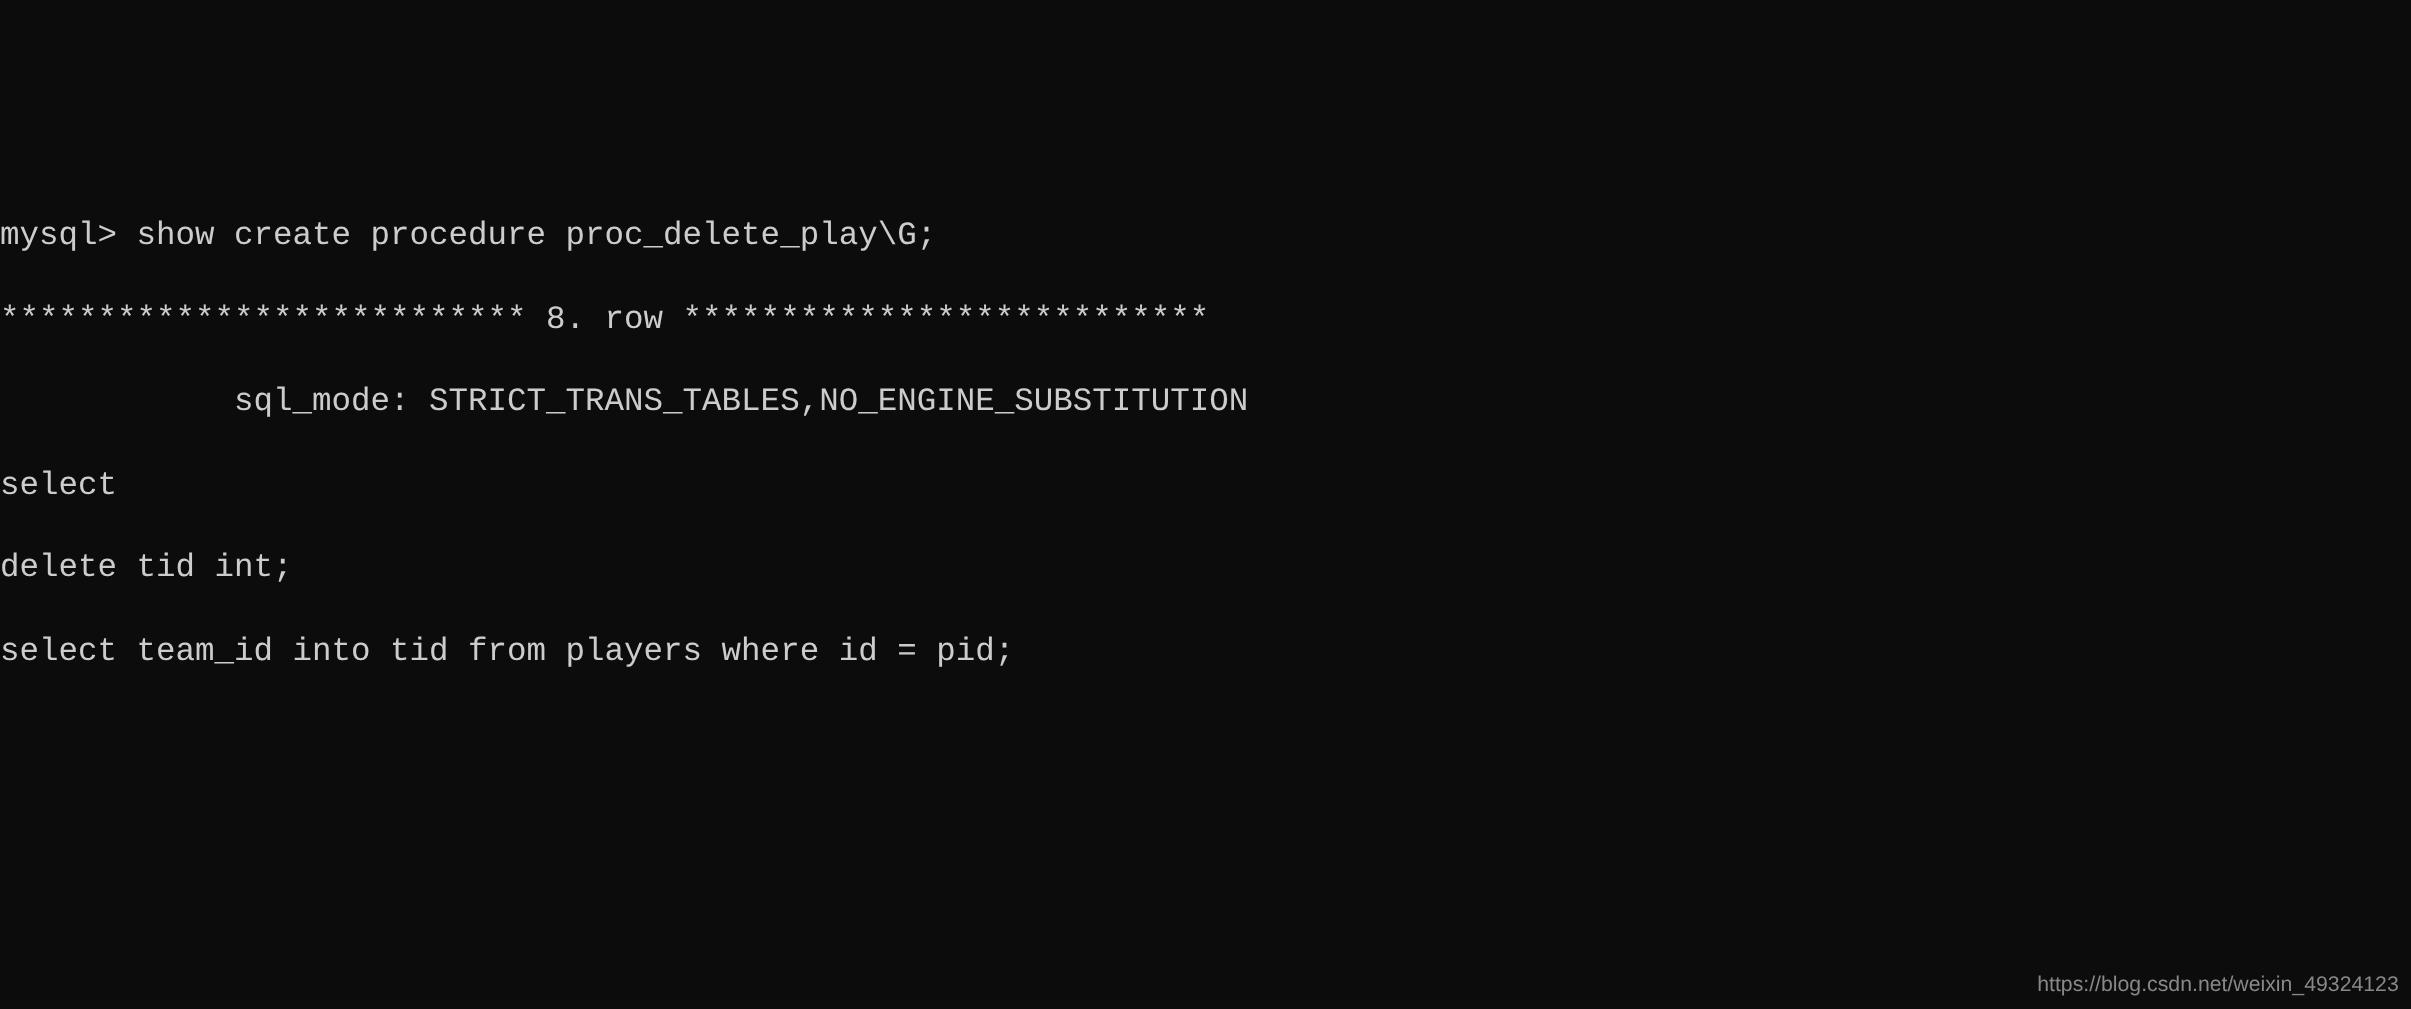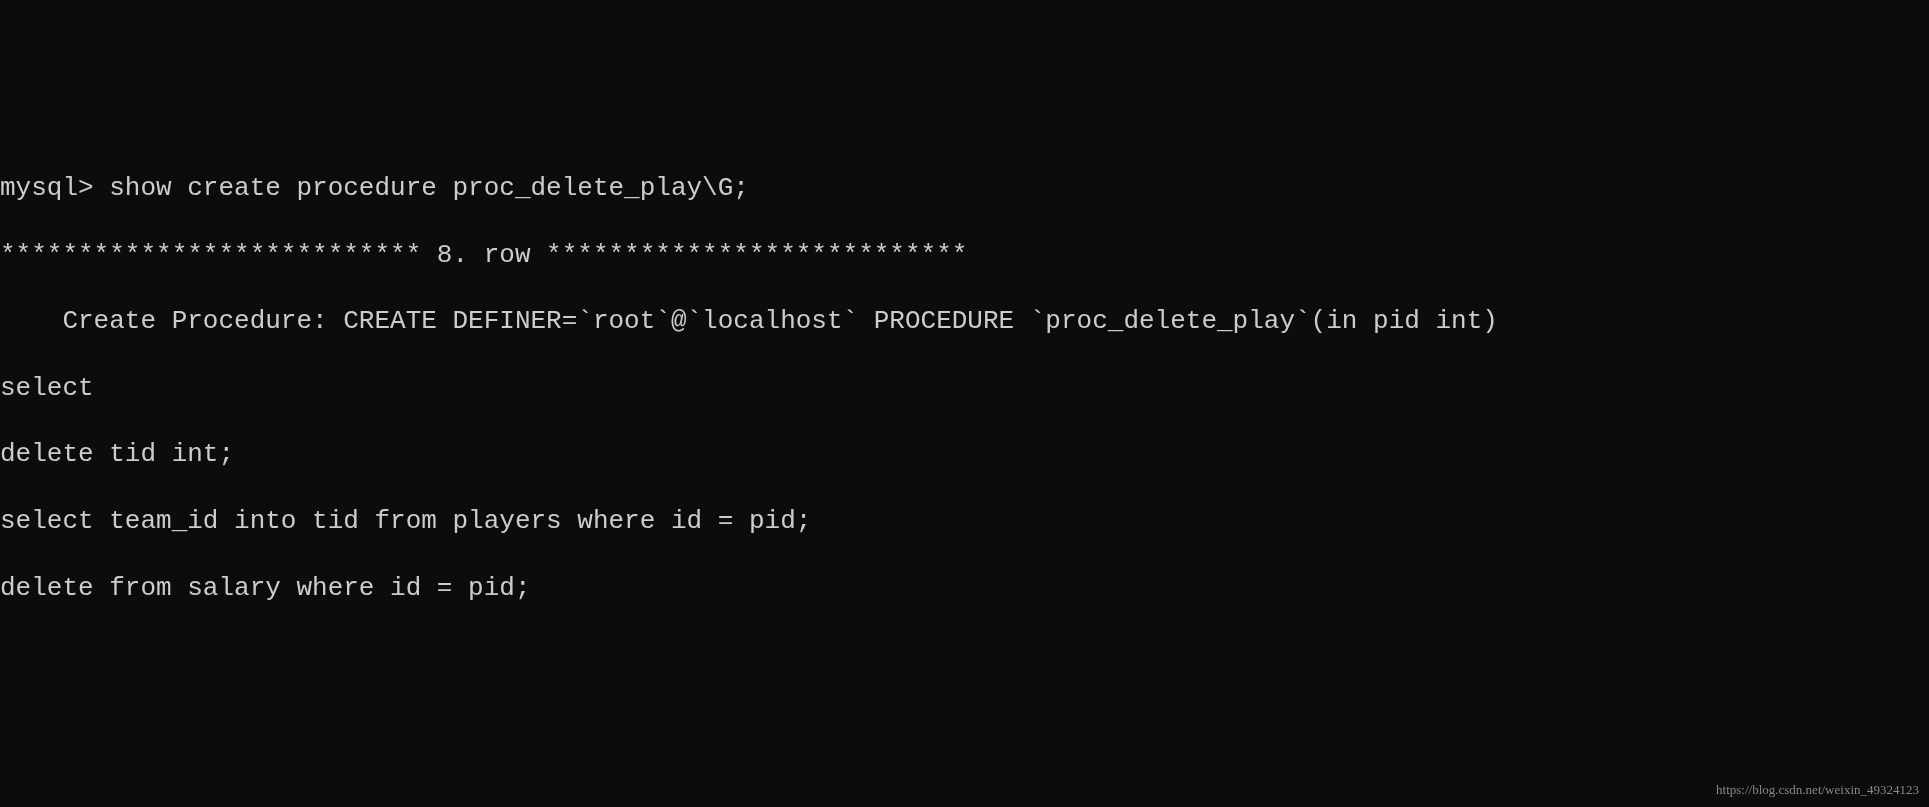--- a/index.html
+++ b/index.html
@@ -23,39 +23,38 @@
     .terminal {
       padding: 6px 0 0 0;
     }
     .line {
       display: block;
     }
     .watermark {
       position: absolute;
       bottom: 8px;
       right: 10px;
-      font-size: 13px;
+      font-size: 17px;
       color: #888888;
-      font-family: Liberation Serif, serif;
+      font-family: Liberation Sans, sans-serif;
       white-space: nowrap;
     }
   </style>
 </head>
 <body>
 
 
 
 <div class="terminal">
 <span class="line">mysql&gt; show create procedure proc_delete_play\G;</span>
 <span class="line">*************************** 8. row ***************************</span>
-<span class="line">    Create Procedure: CREATE DEFINER=`root`@`localhost` PROCEDURE `proc_delete_play`(in pid int)</span>
+<span class="line">            sql_mode: STRICT_TRANS_TABLES,NO_ENGINE_SUBSTITUTION</span>
 <span class="line">select</span>
 <span class="line">delete tid int;</span>
 <span class="line">select team_id into tid from players where id = pid;</span>
-<span class="line">delete from salary where id = pid;</span>
 
 
 
 
 
 
 <span class="line"></span>
 
 
 </div>

